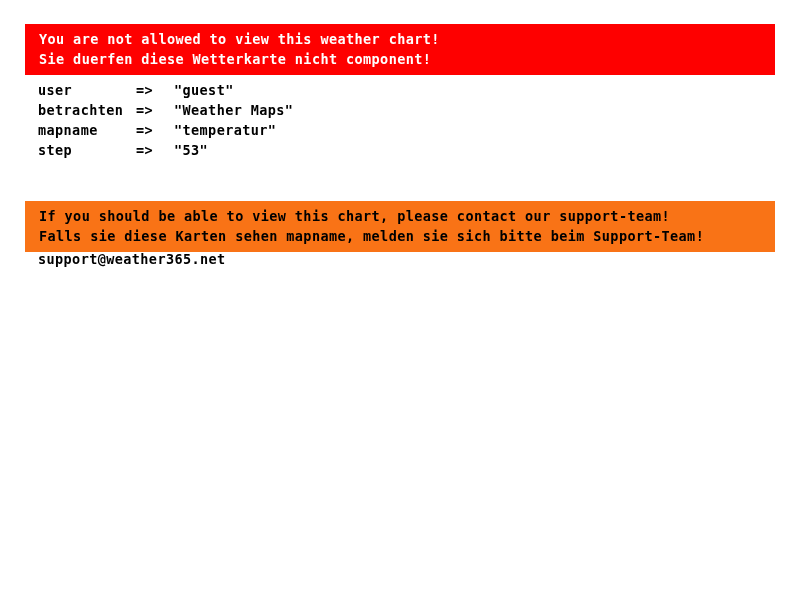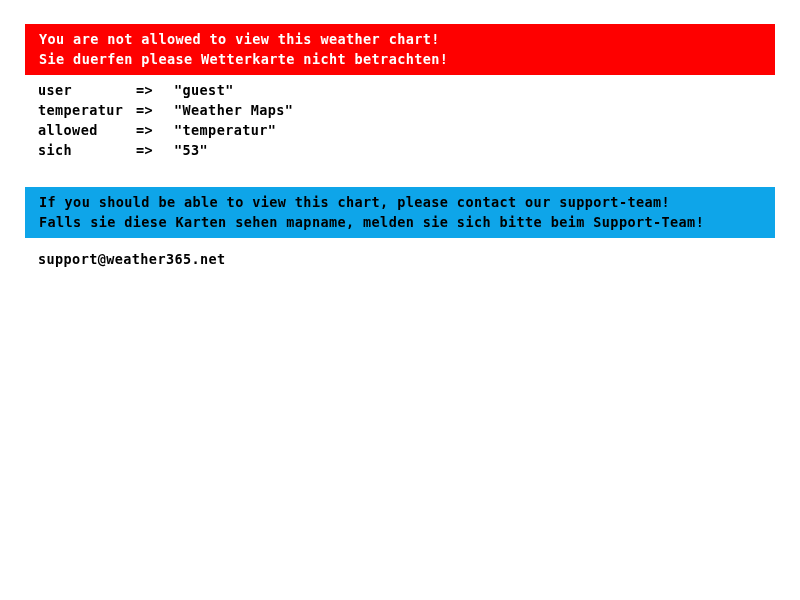--- a/index.html
+++ b/index.html
@@ -31,22 +31,22 @@
     line-height: 20px;
     font-weight: bold;
     letter-spacing: 0.4px;
   }
   .banner-error {
     top: 24px;
     background: #fe0000;
     color: #ffffff;
   }
   .banner-info {
-    top: 187px;
-    background: #0ea5e9;
+    top: 201px;
+    background: #f97316;
     color: #000000;
   }
   .banner-line {
     white-space: pre;
   }
   .params {
     position: absolute;
     left: 38px;
     top: 80px;
     border-collapse: collapse;
@@ -82,42 +82,42 @@
     text-decoration: none;
   }
 </style>
 </head>
 <body>
 
 <div class="page">
 
   <div class="banner banner-error">
     <div class="banner-line">You are not allowed to view this weather chart!</div>
-    <div class="banner-line">Sie duerfen please Wetterkarte nicht betrachten!</div>
+    <div class="banner-line">Sie duerfen diese Wetterkarte nicht component!</div>
   </div>
 
   <table class="params">
     <tbody>
       <tr>
         <td class="key">user</td>
         <td class="arrow">=&gt;</td>
         <td class="val">"guest"</td>
       </tr>
       <tr>
-        <td class="key">temperatur</td>
+        <td class="key">betrachten</td>
         <td class="arrow">=&gt;</td>
         <td class="val">"Weather Maps"</td>
       </tr>
       <tr>
-        <td class="key">allowed</td>
+        <td class="key">mapname</td>
         <td class="arrow">=&gt;</td>
         <td class="val">"temperatur"</td>
       </tr>
       <tr>
-        <td class="key">sich</td>
+        <td class="key">step</td>
         <td class="arrow">=&gt;</td>
         <td class="val">"53"</td>
       </tr>
     </tbody>
   </table>
 
   <div class="banner banner-info">
     <div class="banner-line">If you should be able to view this chart, please contact our support-team!</div>
     <div class="banner-line">Falls sie diese Karten sehen mapname, melden sie sich bitte beim Support-Team!</div>
   </div>

